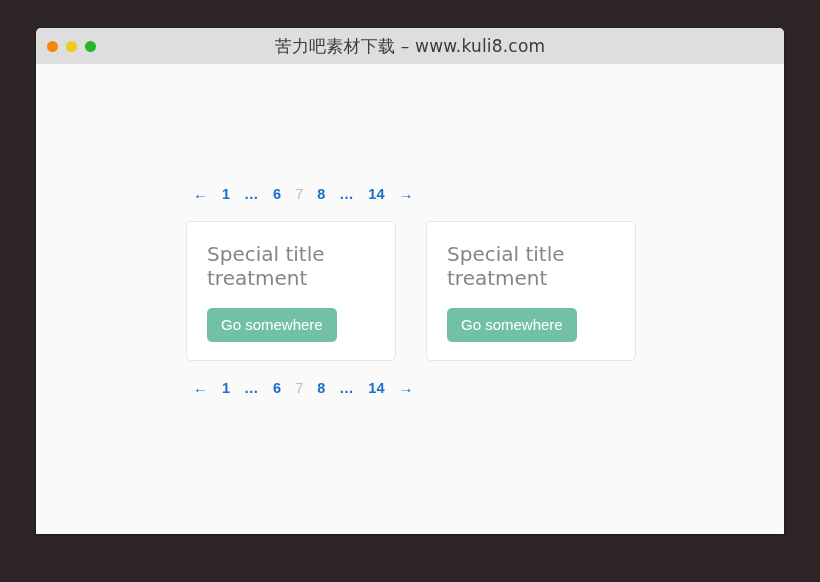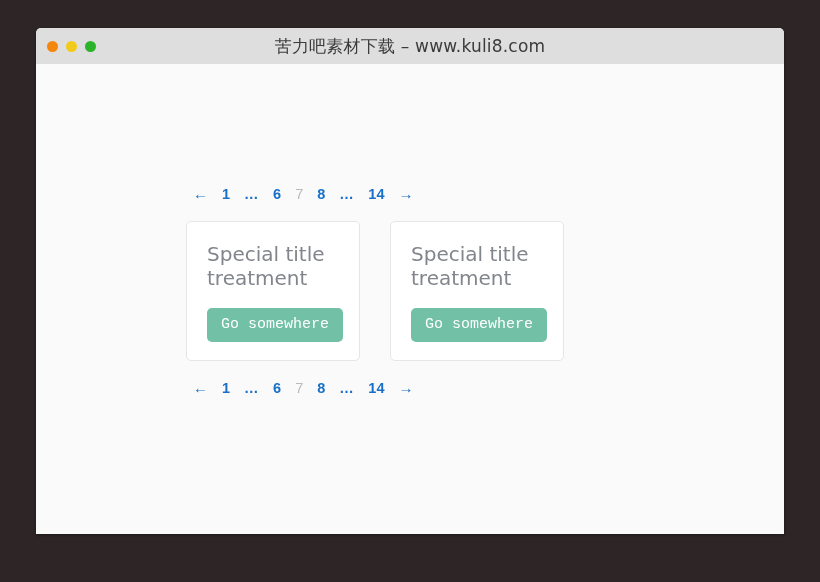--- a/index.html
+++ b/index.html
@@ -118,21 +118,21 @@
   }
 
   
   .card-deck {
     display: flex;
     gap: 30px;
     margin-top: 17px;
   }
 
   .card {
-    width: 174px;
+    width: 210px;
     box-sizing: border-box;
     background: #ffffff;
     border: 1px solid #e6e6e6;
     border-radius: 5px;
     padding: 20px;
     height: 140px;
   }
 
   .card-title {
     margin: 0;
@@ -146,21 +146,21 @@
   .btn-primary {
     display: inline-block;
     margin-top: 17px;
     padding: 8px 14px;
     background: #72c0a6;
     color: #ffffff;
     border: none;
     border-radius: 5px;
     font-size: 15px;
     line-height: 1.2;
-    font-family: Liberation Mono, monospace;
+    font-family: Liberation Sans, sans-serif;
     cursor: pointer;
     white-space: nowrap;
     text-align: right;
   }
 
   .pagination-bottom {
     margin-top: 17px;
   }
 </style>
 </head>

